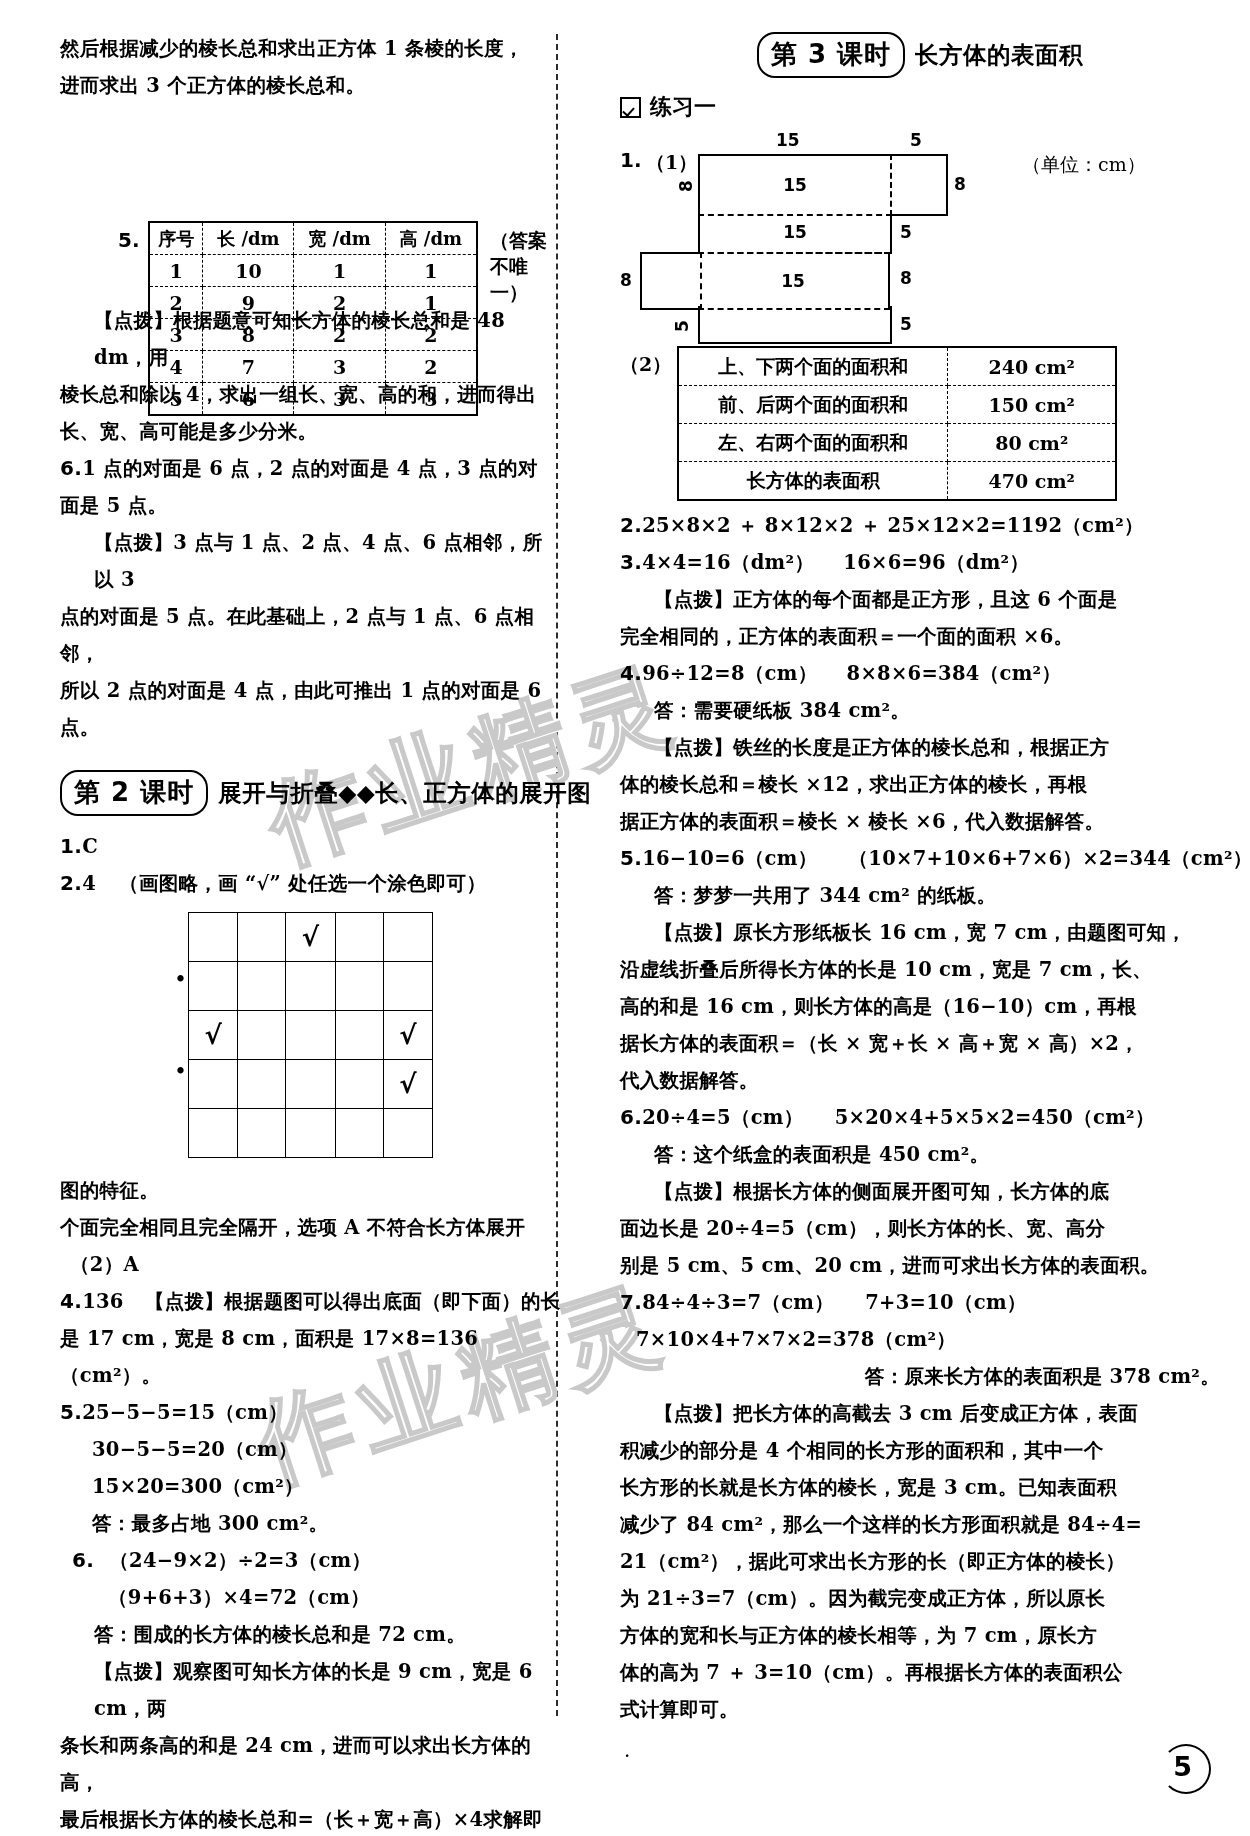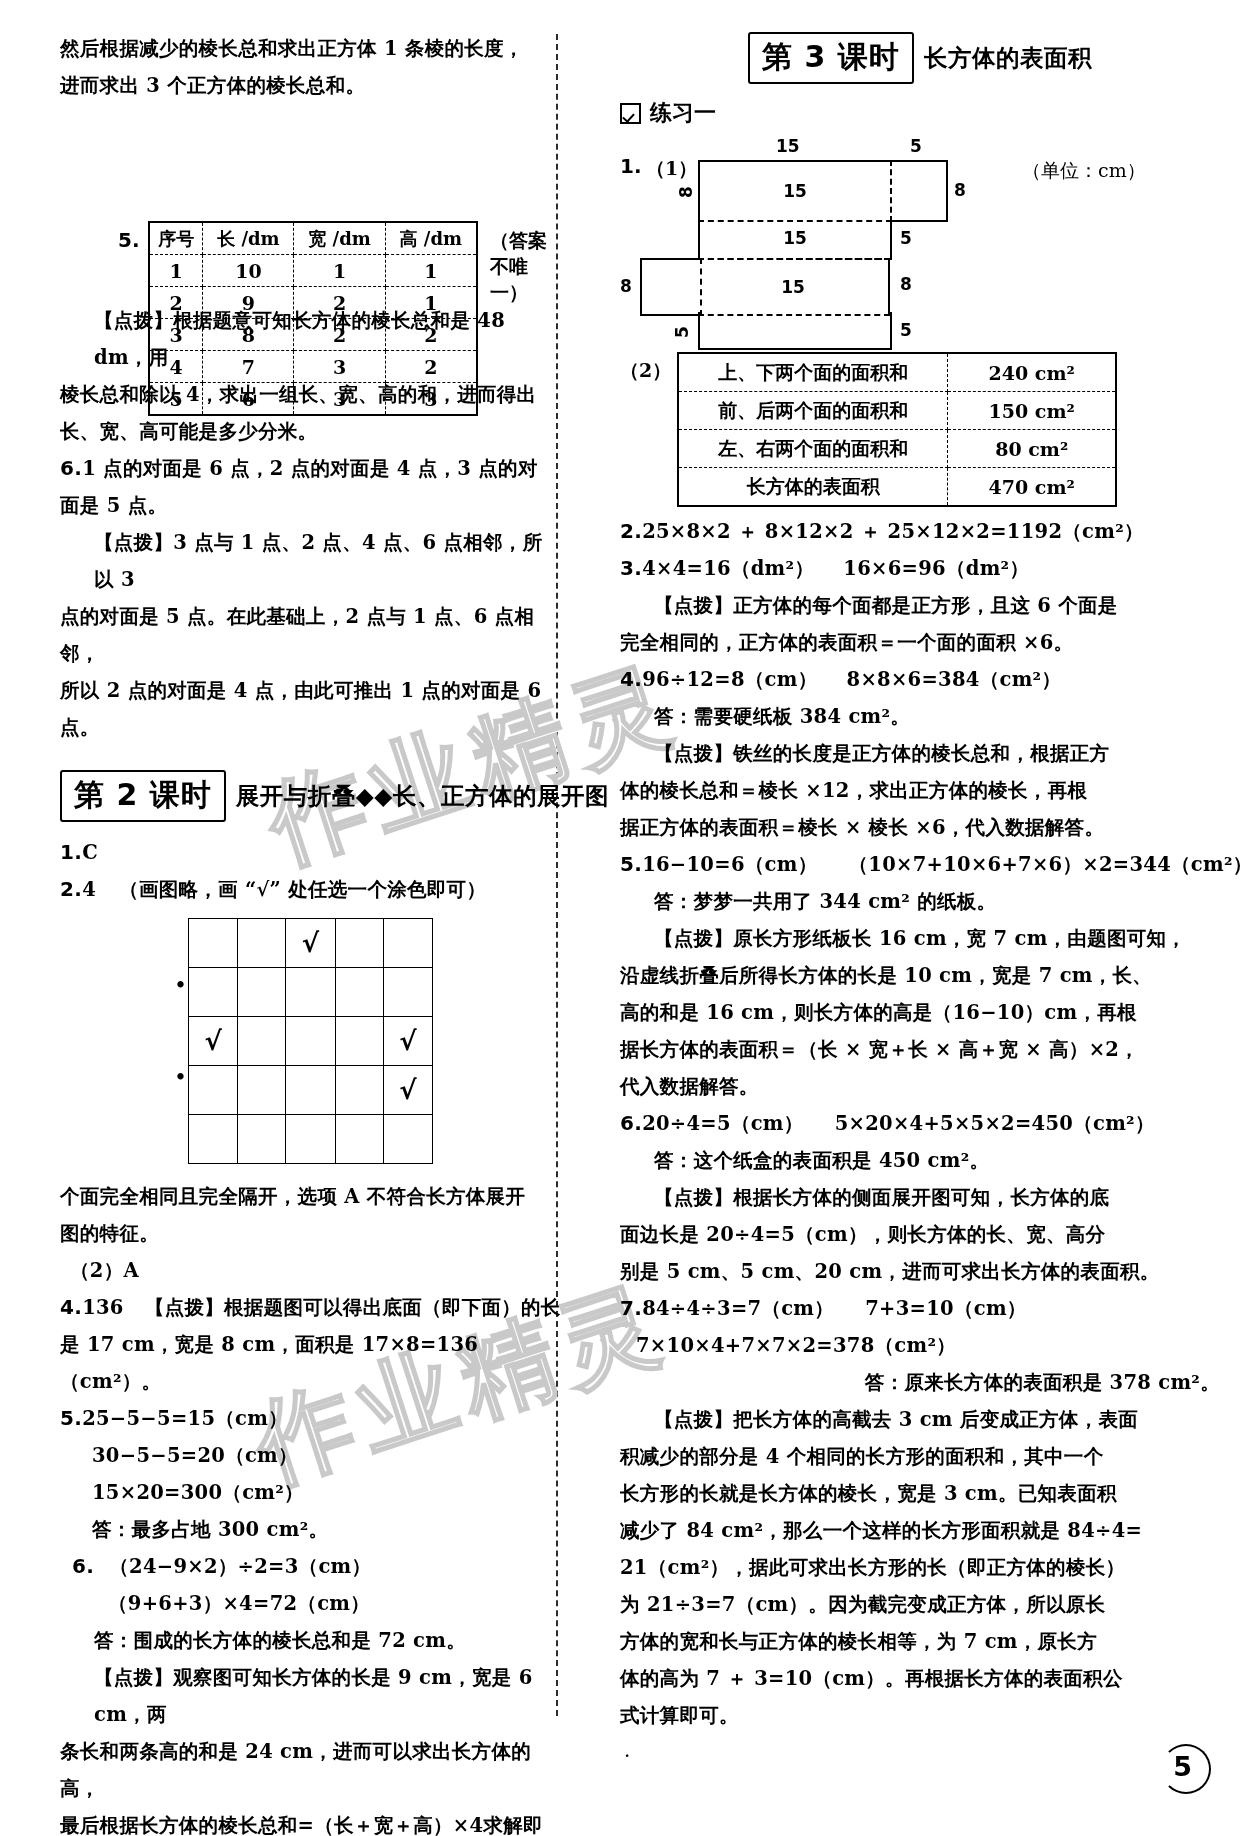--- a/index.html
+++ b/index.html
@@ -29,22 +29,22 @@
   table.dt td:last-child{border-right:none;}
   
   .t5{position:absolute;left:88px;top:117px;width:330px;}
   .t5 td{height:25px;}
   .t5 .hd{font-size:18px;}
   .ans-unique{position:absolute;left:430px;top:124px;font-size:19px;font-weight:700;}
   .p5num{position:absolute;left:58px;top:124px;}
   
   .lesson{display:flex;align-items:center;gap:10px;font-weight:700;}
   .pill{
-    border:2.5px solid #000;border-radius:3px;
-    padding:3px 12px 4px;font-size:30px;letter-spacing:1px;
+    border:2.5px solid #000;border-radius:18px;
+    padding:3px 12px 4px;font-size:26px;letter-spacing:1px;
     font-family:"DejaVu Sans","Liberation Sans",sans-serif;
     white-space:nowrap;
   }
   .lesson-title{font-size:23.5px;font-family:"DejaVu Sans","Liberation Sans",sans-serif;letter-spacing:.5px;white-space:nowrap;}
   .prac{display:flex;align-items:center;gap:9px;font-weight:700;font-size:22px;
     font-family:"DejaVu Sans","Liberation Sans",sans-serif;white-space:nowrap;}
   .chk{width:17px;height:17px;border:2px solid #000;position:relative;display:inline-block;flex:none;}
   .chk:after{content:"";position:absolute;left:3px;top:6px;width:5px;height:9px;border:solid #000;border-width:0 2.2px 2.2px 0;transform:rotate(42deg);}
   
   .gridwrap{position:relative;}
@@ -205,22 +205,22 @@
               <td></td>
               <td></td>
               <td></td>
               <td></td>
               <td></td>
             </tr>
       </tbody>
         </table>
     </div>
 
+    <div class="ln wrap">图的特征。</div>
     <div class="ln wrap">个面完全相同且完全隔开，选项 A 不符合长方体展开</div>
-    <div class="ln wrap">图的特征。</div>
     <div class="ln" style="padding-left:10px;">（2）A</div>
 
     <div class="ln">
       <span class="num">4.</span><span>136</span>
       <span style="display:inline-block;width:14px"></span><span>【点拨】根据题图可以得出底面（即下面）的长</span>
     </div>
     <div class="ln wrap">是 17 cm，宽是 8 cm，面积是 17×8=136（cm²）。</div>
 
     <div class="ln">
       <span class="num">5.</span><span>25−5−5=15（cm）</span>

